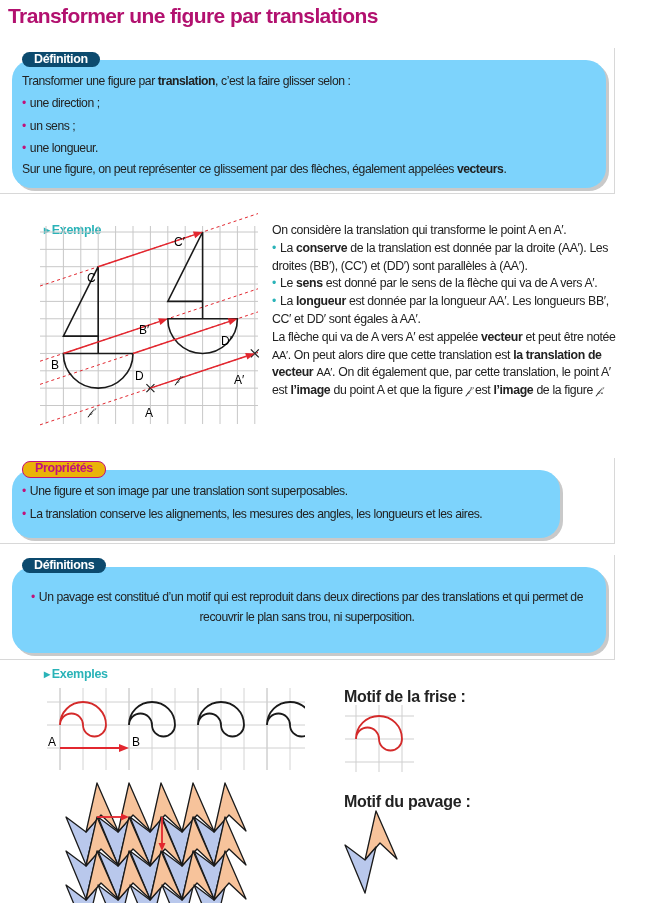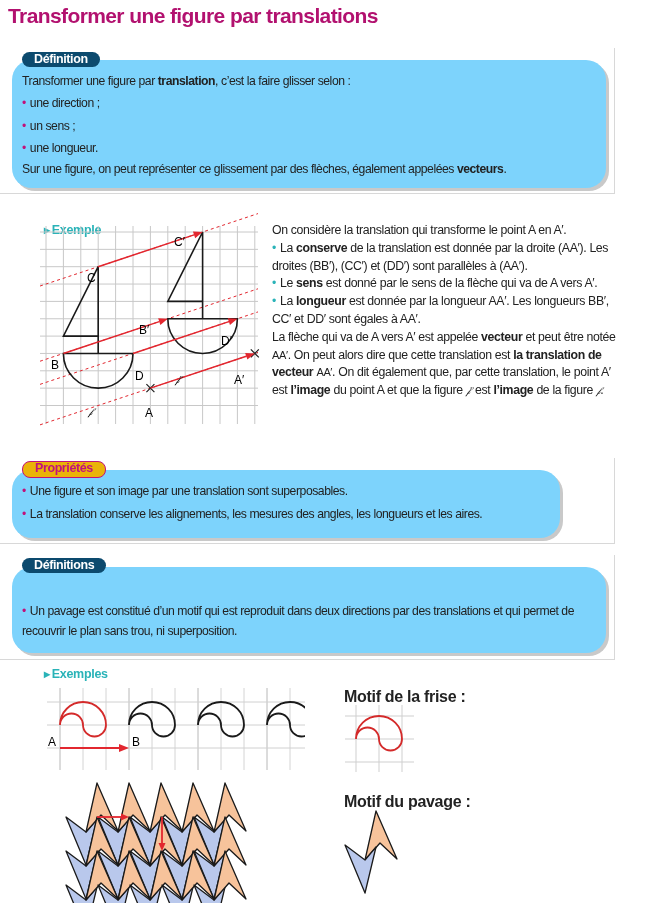--- a/index.html
+++ b/index.html
@@ -125,21 +125,21 @@
 
 <div class="abs frame" style="left:0; top:458px; width:614px; height:85px;"></div>
 <div class="abs box" style="left:12px; top:470px; width:548px; height:68px;">
   <div class="abs txt bullet" style="left:10px; top:10px;">Une figure et son image par une translation sont superposables.</div>
   <div class="abs txt bullet" style="left:10px; top:33px;">La translation conserve les alignements, les mesures des angles, les longueurs et les aires.</div>
 </div>
 <div class="abs badge outline" style="left:22px; top:461px;">Propriétés</div>
 
 <div class="abs frame" style="left:0; top:555px; width:614px; height:104px;"></div>
 <div class="abs box" style="left:12px; top:567px; width:594px; height:86px;">
-  <div class="abs txt bullet" style="left:10px; top:34px; width:570px; line-height:20px;"><span>Un pavage est constitué d’un motif qui est reproduit dans deux directions par des translations et qui permet de recouvrir le plan sans trou, ni superposition.</span></div>
+  <div class="abs txt bullet" style="left:10px; top:20px; width:570px; line-height:20px;text-align:center;"><span>Un pavage est constitué d’un motif qui est reproduit dans deux directions par des translations et qui permet de recouvrir le plan sans trou, ni superposition.</span></div>
 </div>
 <div class="abs badge filled" style="left:22px; top:558px;">Définitions</div>
 
 <div class="abs ex-label" style="left:44px; top:667px;">Exemples</div>
 
 <svg class="abs" style="left:0; top:680px;" width="320" height="90" viewBox="0 680 320 90">
   <g id="friezeGrid">
       <line x1="60" y1="688" x2="60" y2="770" stroke="#b8b8b8" stroke-width="1"></line>
       <line x1="83" y1="688" x2="83" y2="770" stroke="#d4d4d4" stroke-width="1"></line>
       <line x1="106" y1="688" x2="106" y2="770" stroke="#d4d4d4" stroke-width="1"></line>

